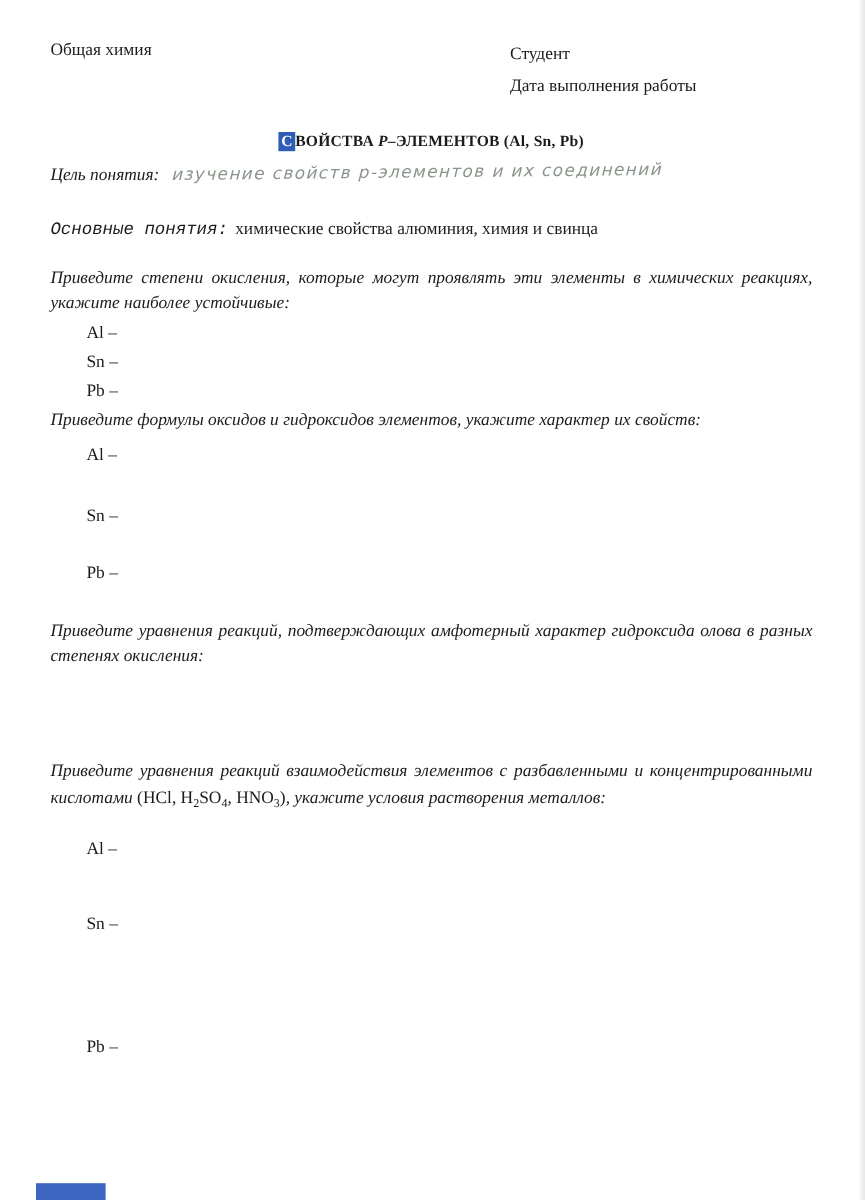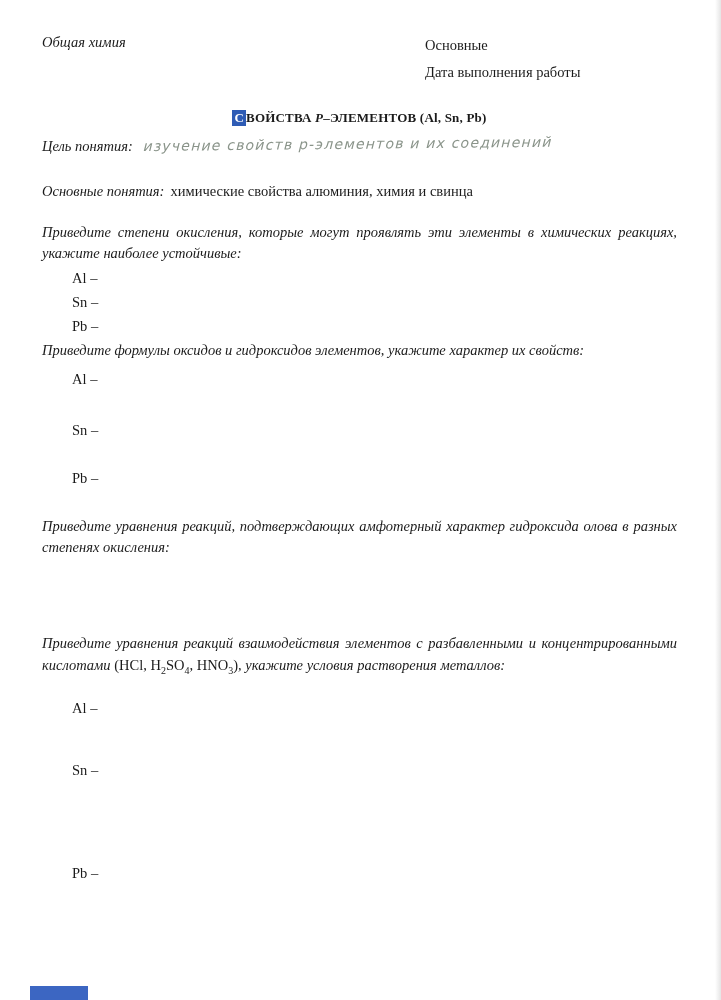--- a/index.html
+++ b/index.html
@@ -17,21 +17,21 @@
     overflow: hidden;
   }
   .scan-edge {
     position: absolute;
     top: 0; right: 0;
     width: 6px; height: 100%;
     background: linear-gradient(to right, rgba(0,0,0,0), rgba(0,0,0,0.10));
   }
   
   .header { display: flex; justify-content: space-between; align-items: flex-start; }
-  .course { font-style: italic; padding-top: 2px; }
+  .course { padding-top: 2px; }
   .header-right { width: 252px; }
   .header-right .line { line-height: 27px; }
   
   .title-block { text-align: center; margin-top: 24px; font-weight: bold; }
   .title-line1 { font-size: 15px; }
   .title-line2 { margin-top: 24px; font-size: 13px; letter-spacing: 0.2px; }
   .hl-letter {
     display: inline-block;
     padding: 0 2px;
     color: #ffffff;
@@ -45,21 +45,21 @@
     margin-left: 10px;
     font-family: "DejaVu Sans", sans-serif;
     font-style: italic;
     font-size: 14px;
     letter-spacing: 1.2px;
     transform: rotate(-0.6deg) skewX(-4deg);
     transform-origin: left bottom;
   }
   
   .concepts-line { margin-top: 28px; }
-  .concepts-label { font-style: italic; }
+  .concepts-label { font-style: italic; font-family: Liberation Mono, monospace; }
   .concepts-text { margin-left: 6px; }
   
   .prompt {
     font-style: italic;
     text-align: justify;
     line-height: 21px;
   }
   .prompt .upright { font-style: normal; }
   sub.chem { font-size: 10px; font-style: normal; line-height: 0; }
   .p1 { margin-top: 22px; }
@@ -88,21 +88,21 @@
 </head>
 <body>
 
 <div class="page">
 
   <div class="scan-edge"></div>
 
   <div class="header">
     <div class="course">Общая химия</div>
     <div class="header-right">
-      <div class="line">Основные</div>
+      <div class="line">Студент</div>
       <div class="line">Дата выполнения работы</div>
     </div>
   </div>
 
   <div class="title-block">
     <div class="title-line2">
       <span class="hl-letter" id="hl-letter" style="background: rgb(47, 92, 181);">С</span><span>ВОЙСТВА </span><span class="p-italic">Р</span><span>–ЭЛЕМЕНТОВ (Al, Sn, Pb)</span>
     </div>
   </div>
 

